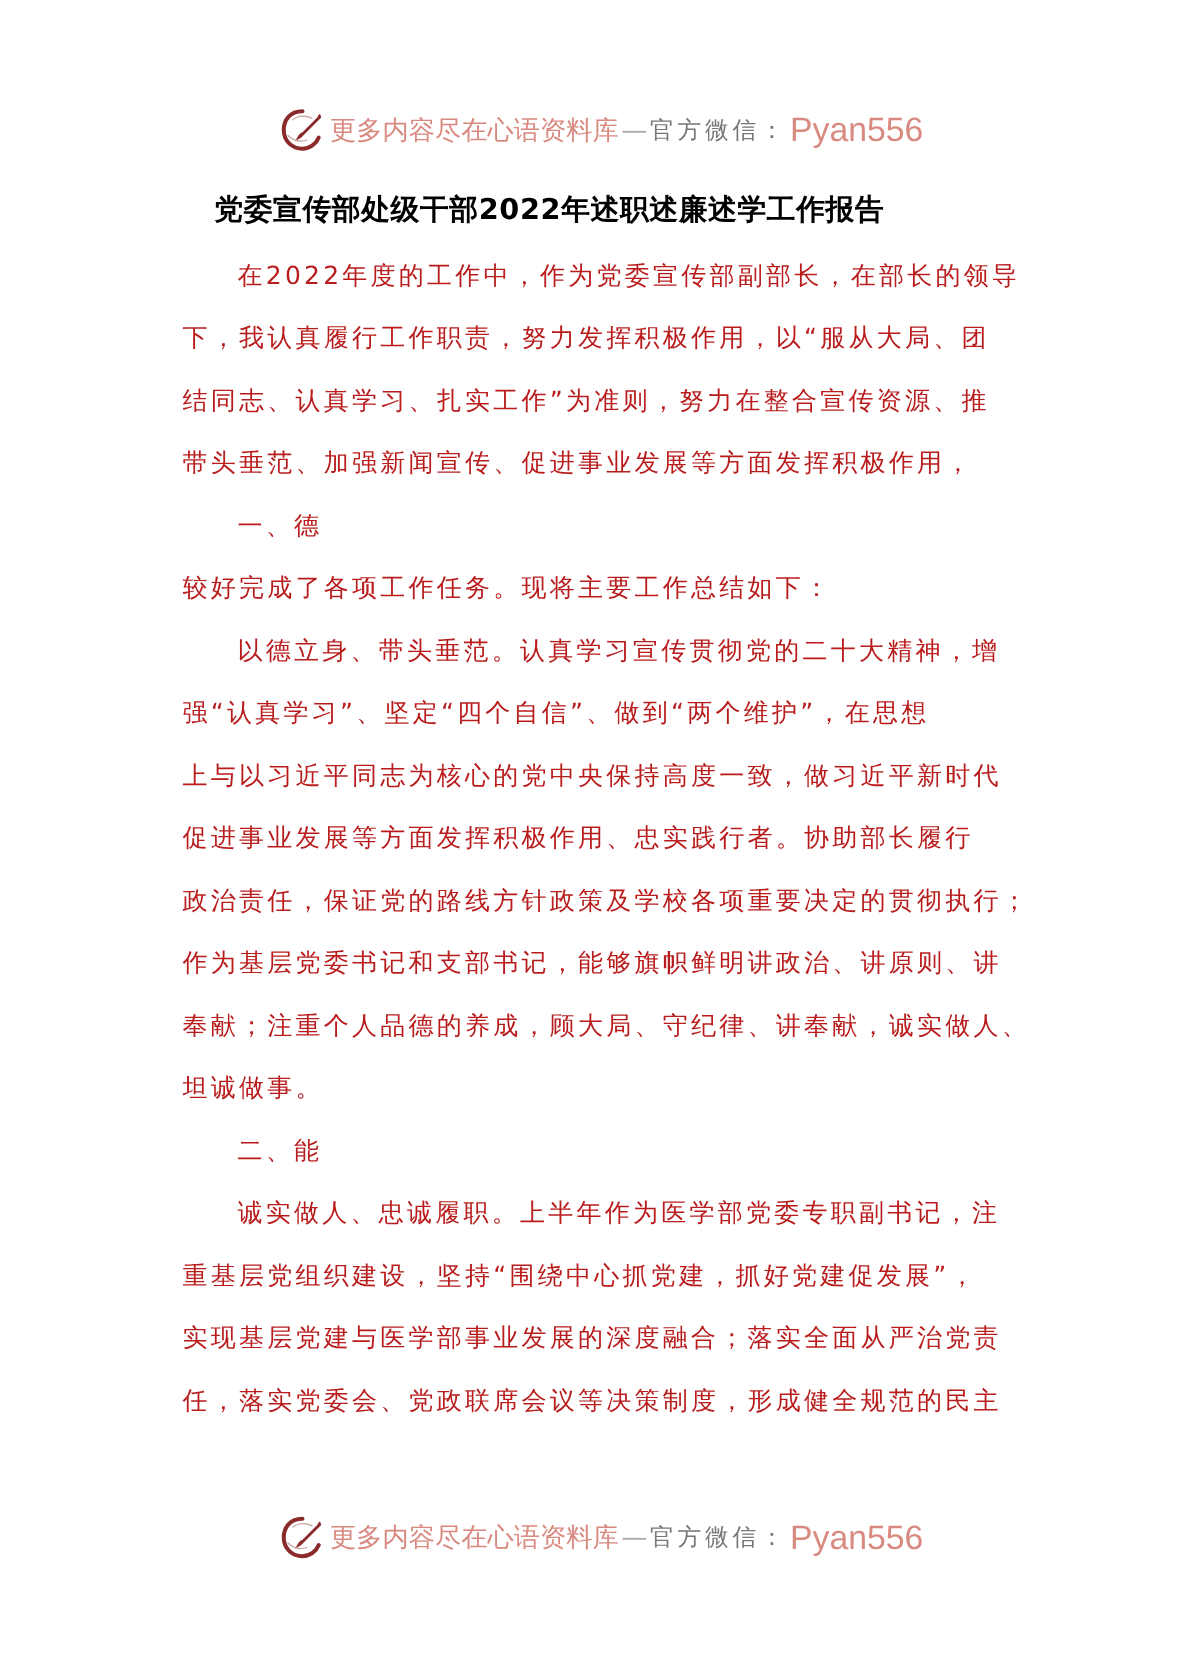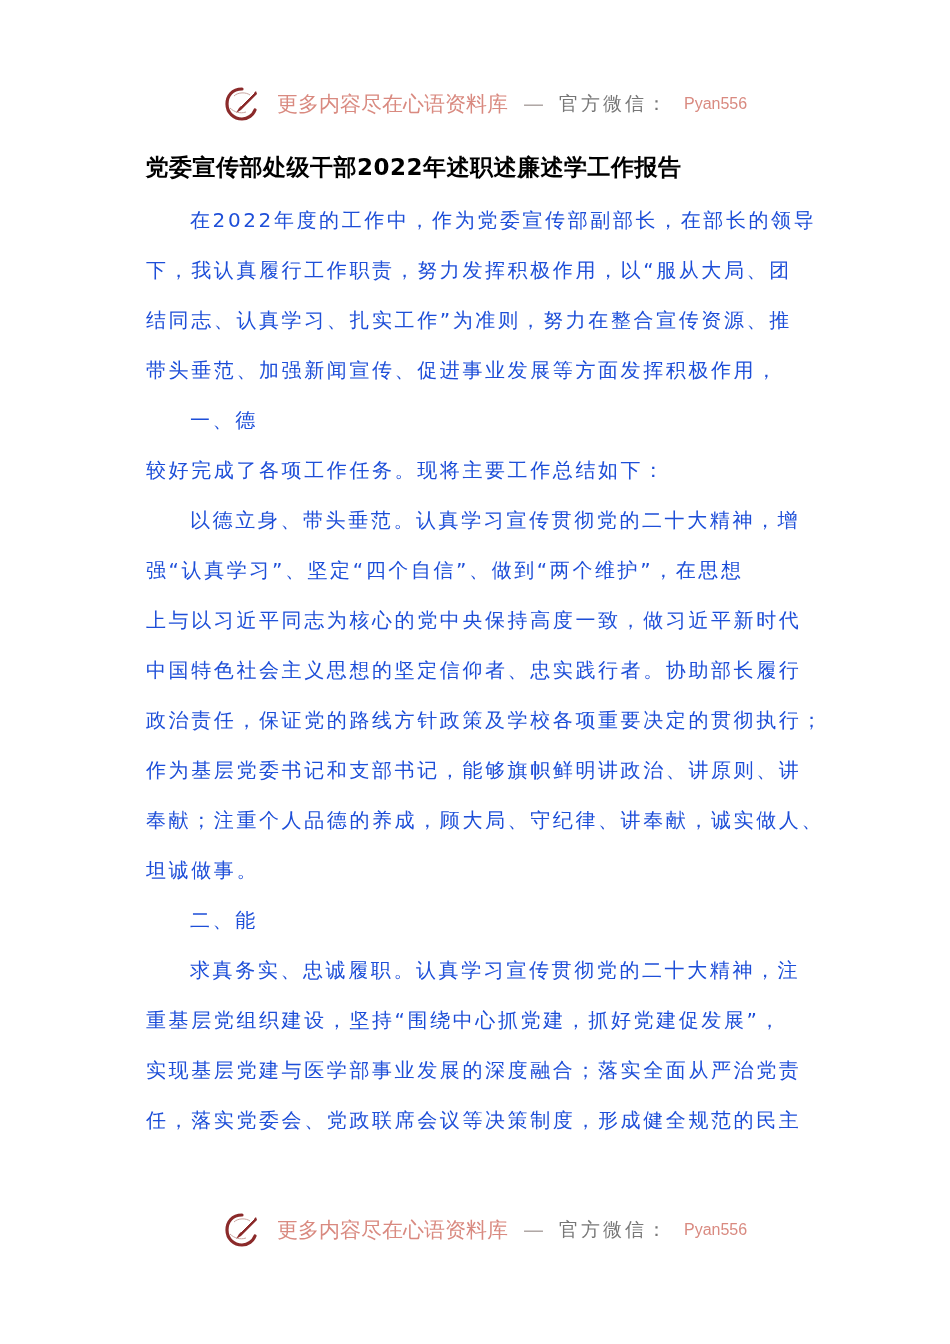--- a/index.html
+++ b/index.html
@@ -15,21 +15,20 @@
       font-family: "DejaVu Sans", sans-serif;
       color: #111111;
     }
     .watermark {
       position: absolute;
       left: 224px;
       height: 44px;
       display: flex;
       align-items: center;
       white-space: nowrap;
-      gap: 13px;
     }
     .watermark.top { top: 82px; }
     .watermark.bottom { top: 1208px; }
     .wm-logo {
       width: 36px;
       height: 36px;
       margin-right: 4px;
       flex: 0 0 auto;
     }
     .wm-main {
@@ -45,50 +44,51 @@
       font-family: "DejaVu Sans", sans-serif;
     }
     .wm-wechat {
       font-family: "DejaVu Serif", serif;
       font-size: 19px;
       color: #777777;
       letter-spacing: 3px;
     }
     .wm-id {
       font-family: "Liberation Sans", sans-serif;
-      font-size: 16px;
+      font-size: 27px;
       color: #d98a80;
       margin-left: 2px;
       text-align: right;
     }
     .doc-title {
       position: absolute;
       top: 152px;
       left: 0;
       width: 827px;
       text-align: center;
       font-size: 23px;
       font-weight: bold;
       color: #000000;
       letter-spacing: 0.5px;
       margin: 0;
+      padding-left: 26px;
     }
     .doc-body {
       position: absolute;
       top: 195px;
       left: 146px;
       width: 680px;
     }
     .line {
       height: 50px;
       line-height: 50px;
       font-size: 20px;
       letter-spacing: 2.6px;
       white-space: nowrap;
-      color: #1d4ed8;
+      color: #b91c1c;
     }
     .indent { padding-left: 44px; }
   </style>
 </head>
 <body>
 
 <div class="watermark top">
   <svg class="wm-logo" viewBox="0 0 36 36">
     <path d="M18 3 C8 3 3 10 3 18 C3 27 10 33 18 33 C24 33 29 29 31 24" fill="none" stroke="#8b2a2a" stroke-width="3.2" stroke-linecap="round"></path>
     <path d="M10 10 C14 6 22 6 26 9" fill="none" stroke="#c9a5a0" stroke-width="1"></path>
@@ -107,27 +107,27 @@
 <div class="doc-body">
   <div class="line indent">在2022年度的工作中，作为党委宣传部副部长，在部长的领导</div>
   <div class="line">下，我认真履行工作职责，努力发挥积极作用，以“服从大局、团</div>
   <div class="line">结同志、认真学习、扎实工作”为准则，努力在整合宣传资源、推</div>
   <div class="line">带头垂范、加强新闻宣传、促进事业发展等方面发挥积极作用，</div>
   <div class="line indent">一、德</div>
   <div class="line">较好完成了各项工作任务。现将主要工作总结如下：</div>
   <div class="line indent">以德立身、带头垂范。认真学习宣传贯彻党的二十大精神，增</div>
   <div class="line">强“认真学习”、坚定“四个自信”、做到“两个维护”，在思想</div>
   <div class="line">上与以习近平同志为核心的党中央保持高度一致，做习近平新时代</div>
-  <div class="line">中国特色社会主义思想的坚定信仰者、忠实践行者。协助部长履行</div>
+  <div class="line">促进事业发展等方面发挥积极作用、忠实践行者。协助部长履行</div>
   <div class="line">政治责任，保证党的路线方针政策及学校各项重要决定的贯彻执行；</div>
   <div class="line">作为基层党委书记和支部书记，能够旗帜鲜明讲政治、讲原则、讲</div>
   <div class="line">奉献；注重个人品德的养成，顾大局、守纪律、讲奉献，诚实做人、</div>
   <div class="line">坦诚做事。</div>
   <div class="line indent">二、能</div>
-  <div class="line indent">求真务实、忠诚履职。认真学习宣传贯彻党的二十大精神，注</div>
+  <div class="line indent">诚实做人、忠诚履职。上半年作为医学部党委专职副书记，注</div>
   <div class="line">重基层党组织建设，坚持“围绕中心抓党建，抓好党建促发展”，</div>
   <div class="line">实现基层党建与医学部事业发展的深度融合；落实全面从严治党责</div>
   <div class="line">任，落实党委会、党政联席会议等决策制度，形成健全规范的民主</div>
 </div>
 
 <div class="watermark bottom">
   <svg class="wm-logo" viewBox="0 0 36 36">
     <path d="M18 3 C8 3 3 10 3 18 C3 27 10 33 18 33 C24 33 29 29 31 24" fill="none" stroke="#8b2a2a" stroke-width="3.2" stroke-linecap="round"></path>
     <path d="M10 10 C14 6 22 6 26 9" fill="none" stroke="#c9a5a0" stroke-width="1"></path>
     <path d="M32 5 L15 22 L12 27 L17 24 L33 8 Z" fill="#8b2a2a"></path>

